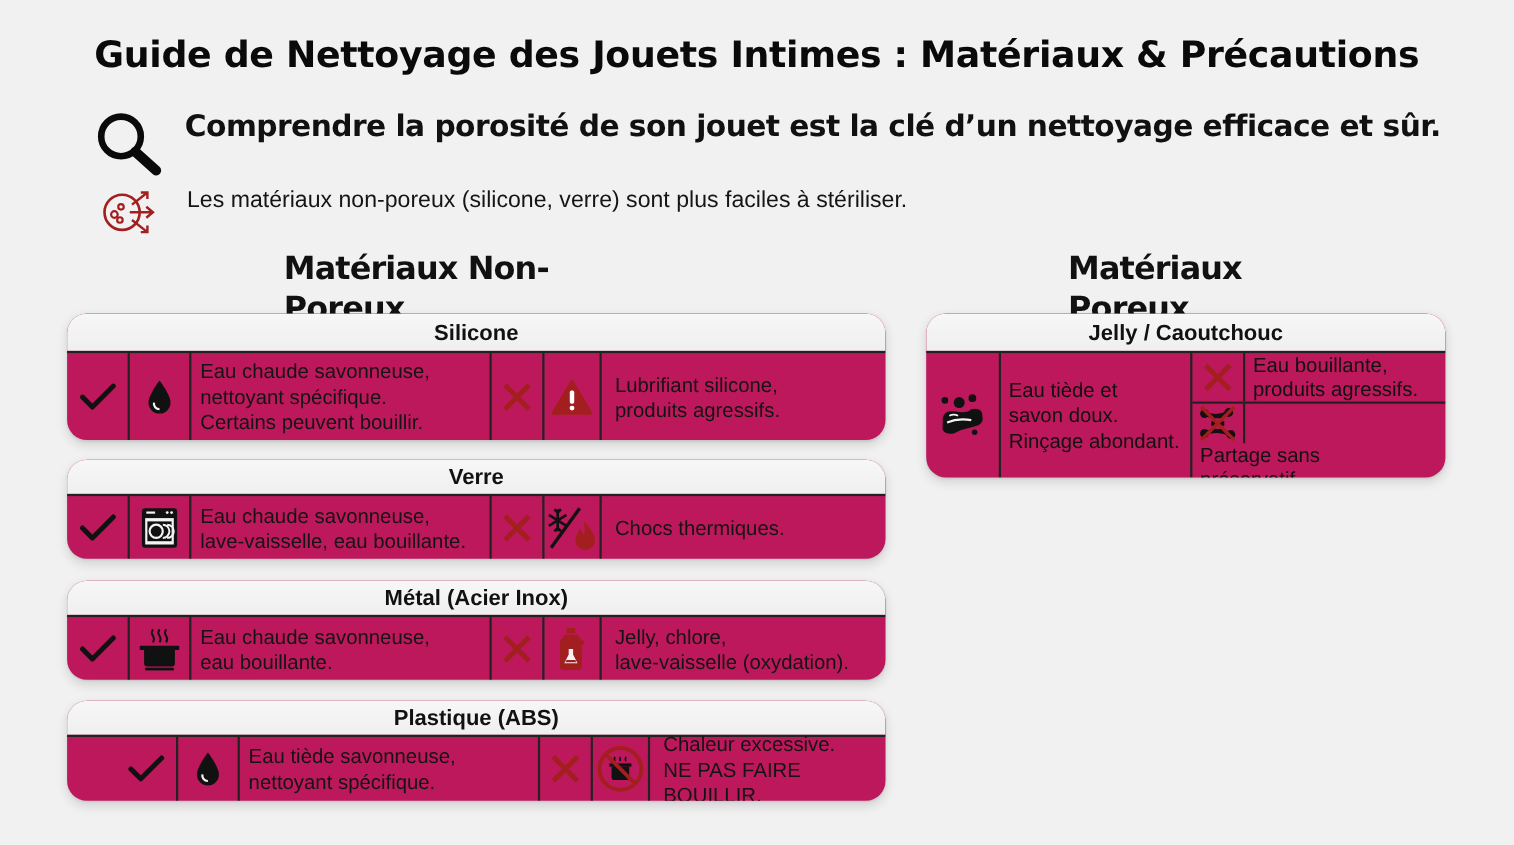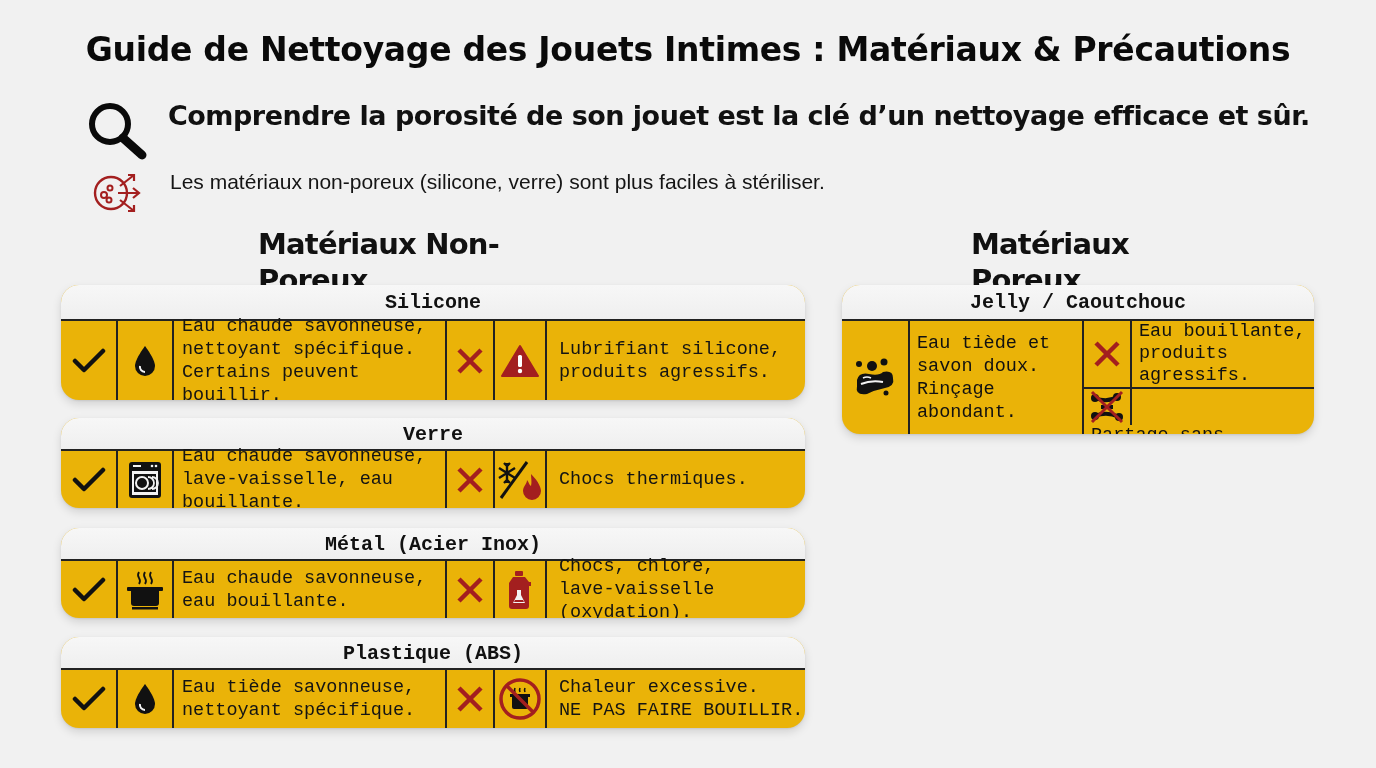--- a/index.html
+++ b/index.html
@@ -31,25 +31,24 @@
     .section-heading {
       position: absolute; top: 226px;
       font-family: "DejaVu Sans", sans-serif;
       font-weight: bold; font-size: 29px; letter-spacing: -0.8px;
       border-bottom: 3px solid #111; padding-bottom: 2px; line-height: 36px;
     }
     .sh-nonporous { left: 258px; width: 350px; }
     .sh-porous { left: 942px; width: 272px; margin-left: 29px; }
 
     .card {
-      position: absolute; background: #eab308;
+      position: absolute; background: #be185d;
       border-radius: 18px;
       box-shadow: 0 4px 10px rgba(0,0,0,0.13), 0 1px 2px rgba(0,0,0,0.08);
       overflow: hidden;
-      font-family: Liberation Mono, monospace;
     }
     .card-title {
       height: 36px; line-height: 36px; text-align: center;
       font-weight: bold; font-size: 20px;
       border-bottom: 2px solid #222;
       background: linear-gradient(#f7f7f7, #efefef);
     }
     .card-row { display: flex; height: calc(100% - 36px); }
     .cell { display: flex; align-items: center; border-right: 2px solid #222; }
     .cell:last-child { border-right: none; }
@@ -231,30 +230,30 @@
       <div class="cell icon c-icon2">
         <svg width="26" height="40" viewBox="0 0 26 40">
             <rect x="8" y="1" width="8" height="5" rx="1" fill="#a31f1f"></rect>
             <path d="M6 7 H18 L22 12 H24 V16 H22 V36 Q22 39 19 39 H5 Q2 39 2 36 V13 Z" fill="#a31f1f"></path>
             <path d="M10 20 V25 L6 33 H18 L14 25 V20 Z" fill="#f3f3f3"></path>
             <path d="M8 30 H16 L17 32 H7Z" fill="#a31f1f"></path>
           </svg>
       </div>
       <div class="cell text c-text2">
         <div>
-          <div>Chocs, chlore,</div>
+          <div>Jelly, chlore,</div>
           <div>lave-vaisselle (oxydation).</div>
         </div>
       </div>
     </div>
   </div>
 
   <div class="card np-card" style="top:637px;height:91px;">
     <div class="card-title" style="height:33px;line-height:33px;">Plastique (ABS)</div>
-    <div class="card-row" style="height:58px;">
+    <div class="card-row" style="height:58px;margin-left:44px;">
       <div class="cell icon c-check">
         <svg width="34" height="28" viewBox="0 0 34 28">
             <path d="M3 14 L12 23 L31 4" fill="none" stroke="#111" stroke-width="4.5" stroke-linecap="round" stroke-linejoin="round"></path>
           </svg>
       </div>
       <div class="cell icon c-icon1">
         <svg width="24" height="32" viewBox="0 0 24 32">
             <path d="M12 1 C12 1 2 14 2 21 A10 10 0 0 0 22 21 C22 14 12 1 12 1Z" fill="#111"></path>
             <path d="M7 21 A5 5 0 0 0 12 27" fill="none" stroke="#f3f3f3" stroke-width="2"></path>
           </svg>

